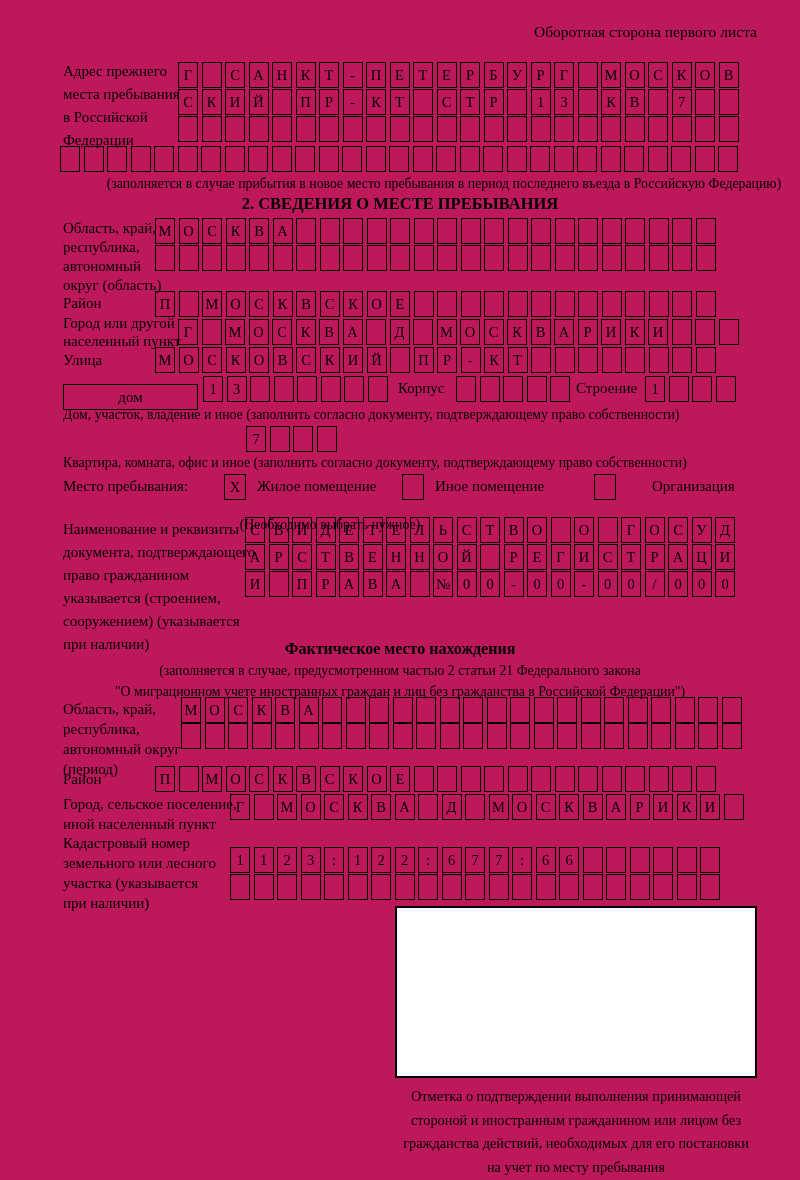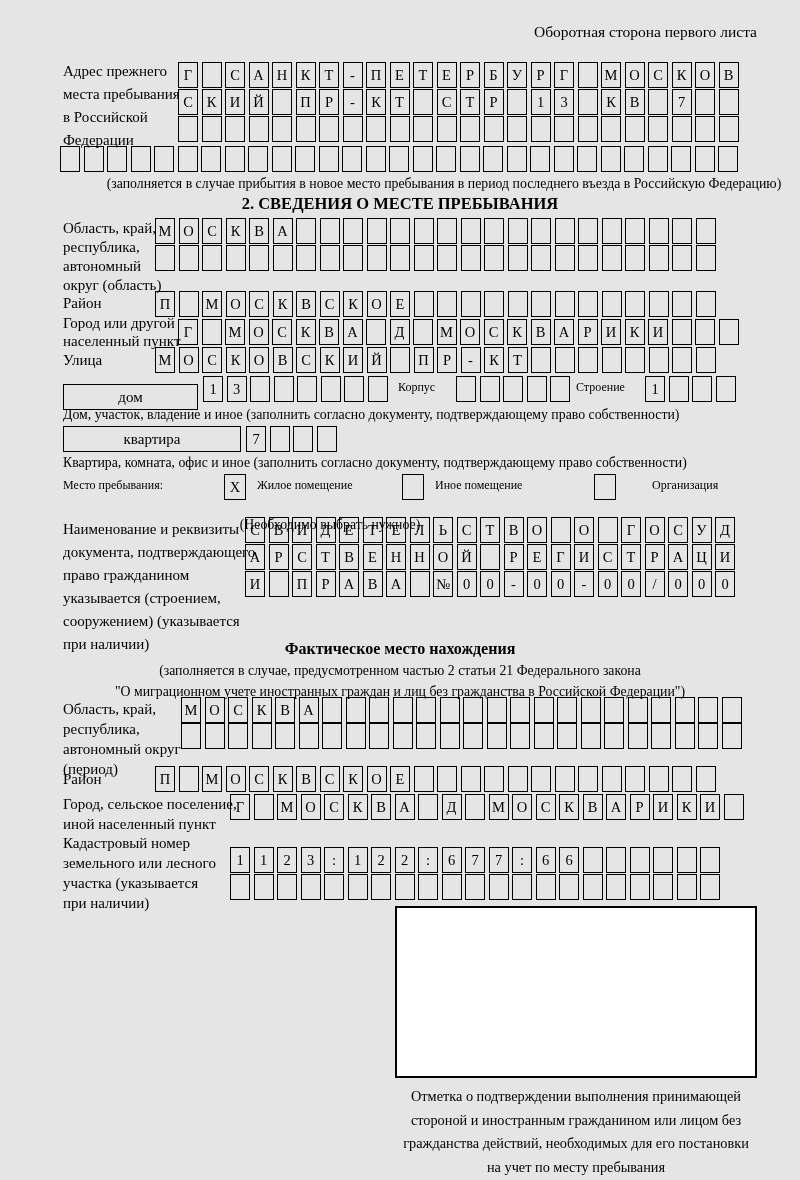--- a/index.html
+++ b/index.html
@@ -1,34 +1,34 @@
 <!DOCTYPE html>
 <html><head>
 <meta charset="utf-8">
 <style>
   html,body{margin:0;padding:0;background:#fff;}
-  .page{position:relative;width:800px;height:1180px;background:#e5e5e5;overflow:hidden;
+  .page{position:relative;width:800px;height:1180px;background:#be185d;overflow:hidden;
         font-family:"Liberation Serif","DejaVu Serif",serif;color:#000;}
   .abs{position:absolute;}
   .lbl{font-size:15px;line-height:23px;}
   .lh20 .lline{line-height:20px;}
   .lh19 .lline{line-height:19px;}
   .lh17 .lline{line-height:17.5px;}
   .lline{white-space:nowrap;}
   .boxrow{display:flex;gap:3.5px;}
   .col{display:flex;flex-direction:column;gap:1px;}
   .col0{display:flex;flex-direction:column;gap:0;}
   .cell{flex:none;width:18px;height:24px;border:1.6px solid #000;box-sizing:content-box;
         display:flex;align-items:center;justify-content:center;font-size:14.5px;line-height:1;}
   .cbrow .cell{width:20px;}
   .fieldbox{border:1.6px solid #000;height:24px;display:flex;align-items:center;justify-content:center;font-size:15px;}
   .note{font-size:13.8px;white-space:nowrap;}
   .center{left:0;width:800px;text-align:center;}
   .title{font-weight:bold;font-size:16.5px;}
-  .small{font-size:12px;text-align:center;}
+  .small{font-size:15px;text-align:center;}
   .bigbox{border:2px solid #000;background:#fff;}
   .caption{text-align:center;font-size:14.3px;line-height:23.5px;}
   .hdr{font-size:15.5px;white-space:nowrap;}
 </style>
 </head>
 <body>
 
 <div class="page">
 
   <div class="abs hdr" style="right:43px;top:23px;">Оборотная сторона первого листа</div>
@@ -323,21 +323,20 @@
     </div>
   <div class="abs small" style="left:576px;top:380px;">Строение</div>
   <div class="abs boxrow" style="left:645px;top:376px;">
       <span class="cell">1</span>
       <span class="cell"></span>
       <span class="cell"></span>
       <span class="cell"></span>
     </div>
   <div class="abs note" style="left:63px;top:407px;">Дом, участок, владение и иное (заполнить согласно документу, подтверждающему право собственности)</div>
 
-  <div class="abs fieldbox" style="left:63px;top:426px;width:176px;">квартира</div>
   <div class="abs boxrow" style="left:246px;top:426px;">
       <span class="cell">7</span>
       <span class="cell"></span>
       <span class="cell"></span>
       <span class="cell"></span>
     </div>
   <div class="abs note" style="left:63px;top:455px;">Квартира, комната, офис и иное (заполнить согласно документу, подтверждающему право собственности)</div>
 
   <div class="abs small" style="left:63px;top:478px;">Место пребывания:</div>
   <div class="abs boxrow cbrow" style="left:224px;top:474px;">

